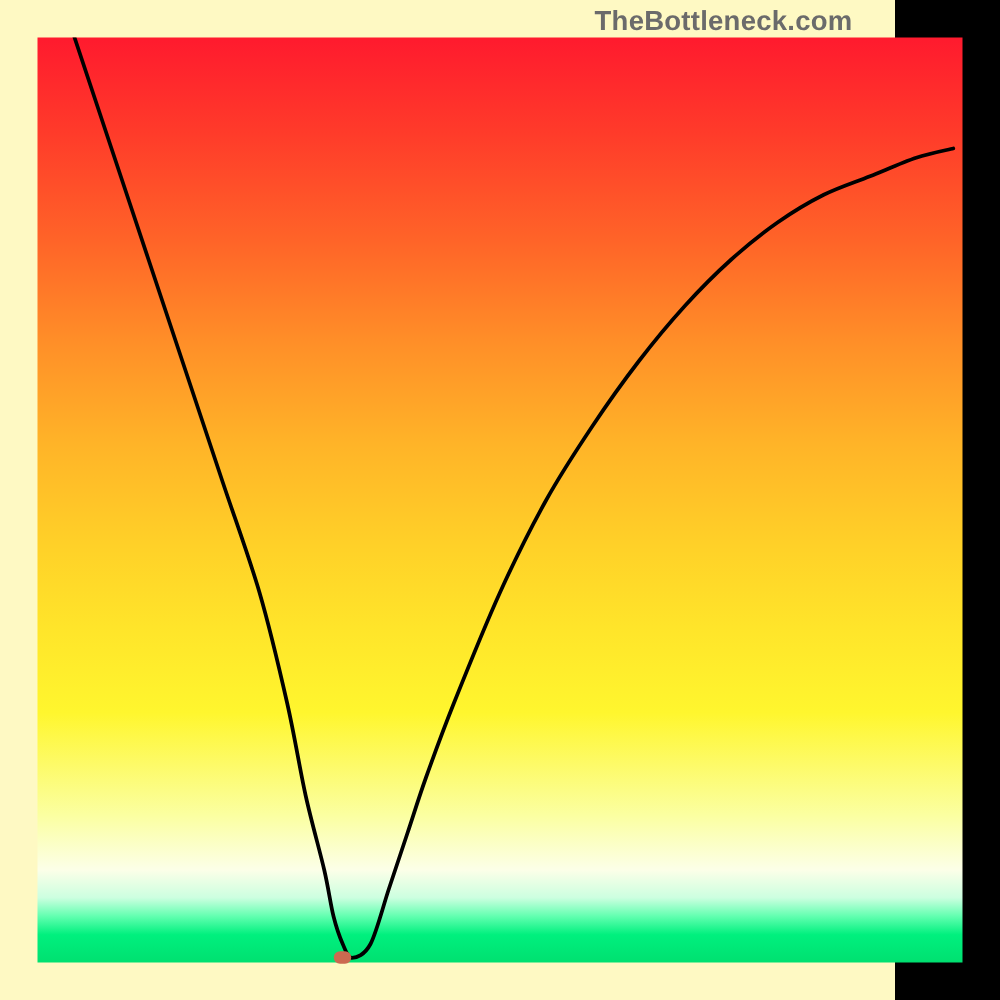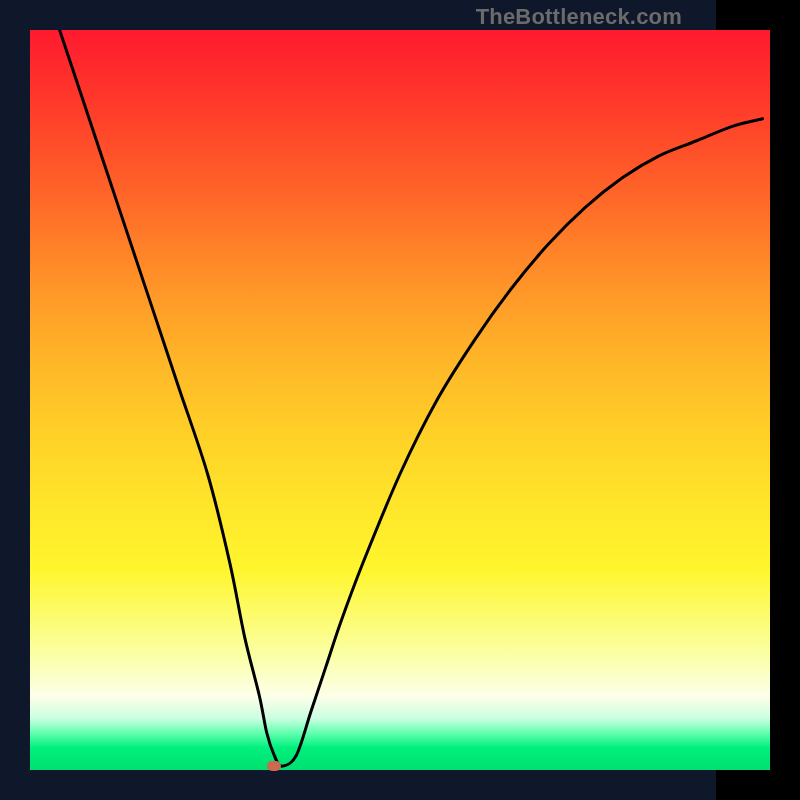--- a/index.html
+++ b/index.html
@@ -1,20 +1,20 @@
 <!DOCTYPE html>
 <html><head>
 <meta charset="utf-8">
 <style>
   * { margin: 0; padding: 0; box-sizing: border-box; }
   html, body { width: 800px; height: 800px; overflow: hidden; background: #000; }
   .frame {
     width: 716px;
     height: 800px;
-    background: #0f172a;
+    background: #fef9c3;
     position: relative;
   }
   .plot-area {
     position: absolute;
     left: 30px;
     top: 30px;
     width: 740px;
     height: 740px;
     background: linear-gradient(to bottom,
       #ff1a2e 0%,

